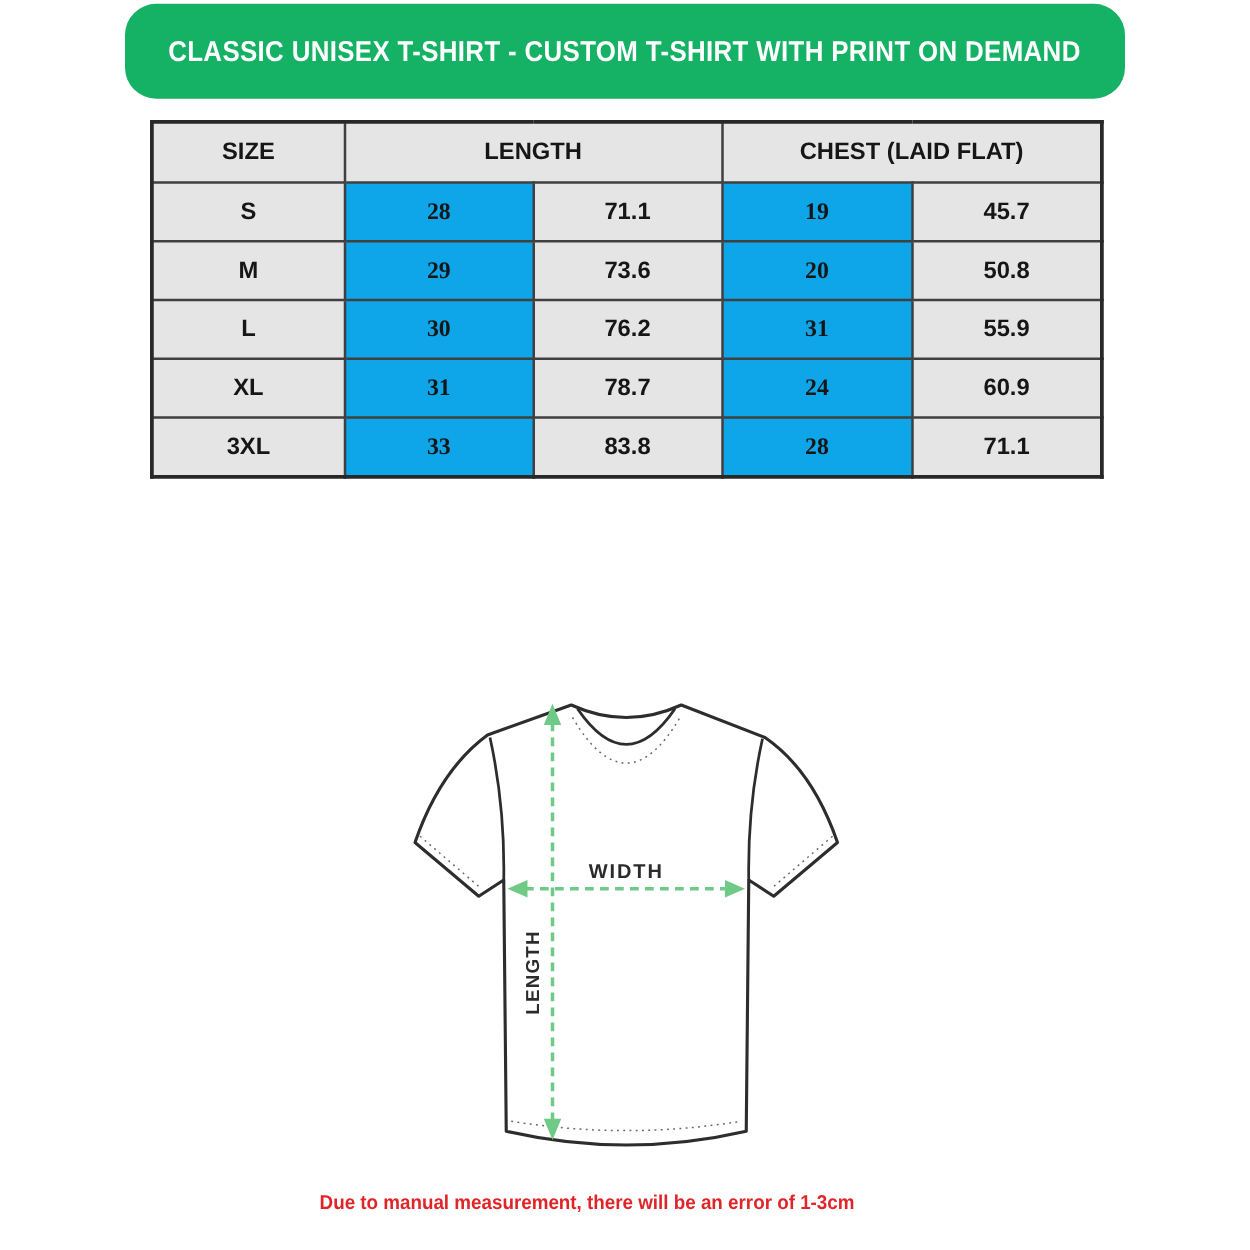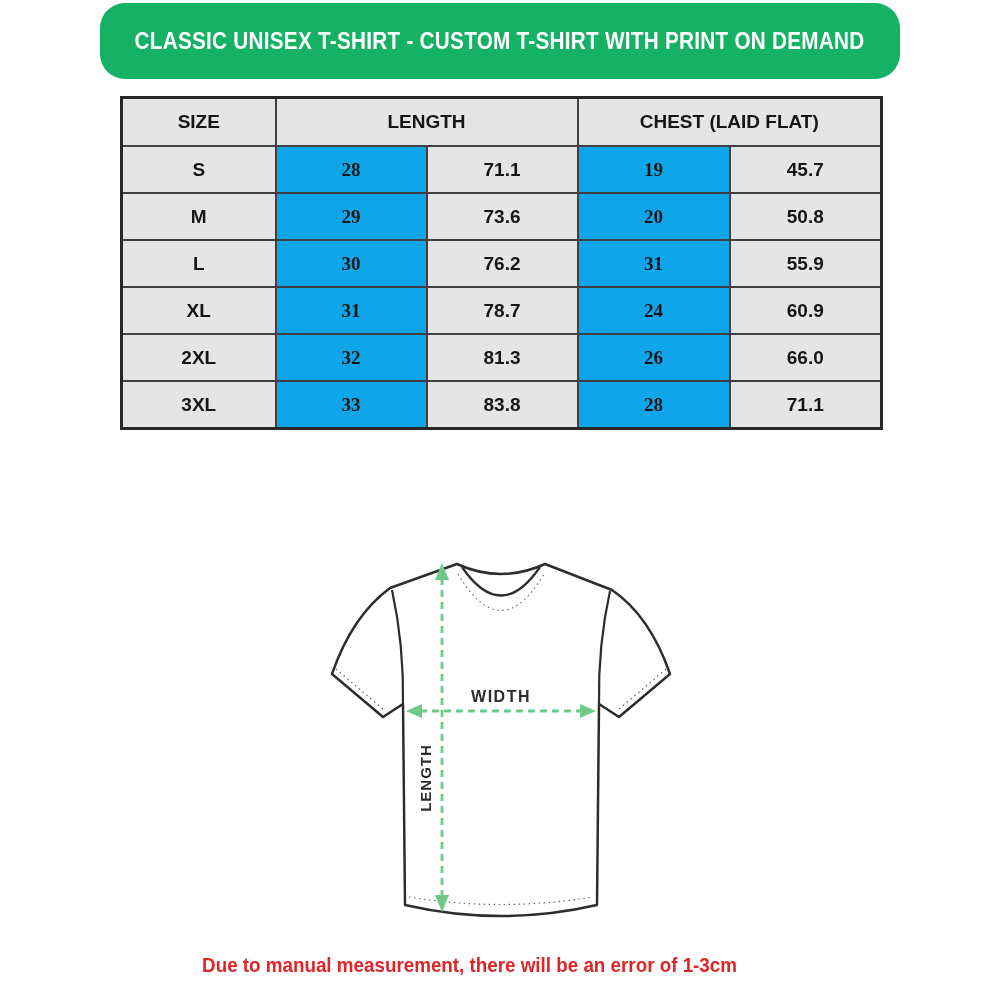--- a/index.html
+++ b/index.html
@@ -58,21 +58,21 @@
   }
 
   
   .footer-note {
     position: absolute;
     left: 0; top: 954px;
     width: 939px;
     text-align: center;
     color: #e02529;
     font-weight: bold;
-    font-size: 20px;
+    font-size: 16px;
   }
   .footer-note span { display: inline-block; transform: scaleX(0.94); white-space: nowrap; }
 </style>
 </head>
 <body>
 
 <div class="banner">
   <span class="banner-text">CLASSIC UNISEX T-SHIRT - CUSTOM T-SHIRT WITH PRINT ON DEMAND</span>
 </div>
 
@@ -113,27 +113,20 @@
         <td class="g">55.9</td>
       </tr>
       <tr>
         <td class="g">XL</td>
         <td class="w">31</td>
         <td class="g">78.7</td>
         <td class="w">24</td>
         <td class="g">60.9</td>
       </tr>
       <tr>
-        <td class="g">2XL</td>
-        <td class="w">32</td>
-        <td class="g">81.3</td>
-        <td class="w">26</td>
-        <td class="g">66.0</td>
-      </tr>
-      <tr>
         <td class="g">3XL</td>
         <td class="w">33</td>
         <td class="g">83.8</td>
         <td class="w">28</td>
         <td class="g">71.1</td>
       </tr>
     </tbody>
   </table>
 </div>
 

